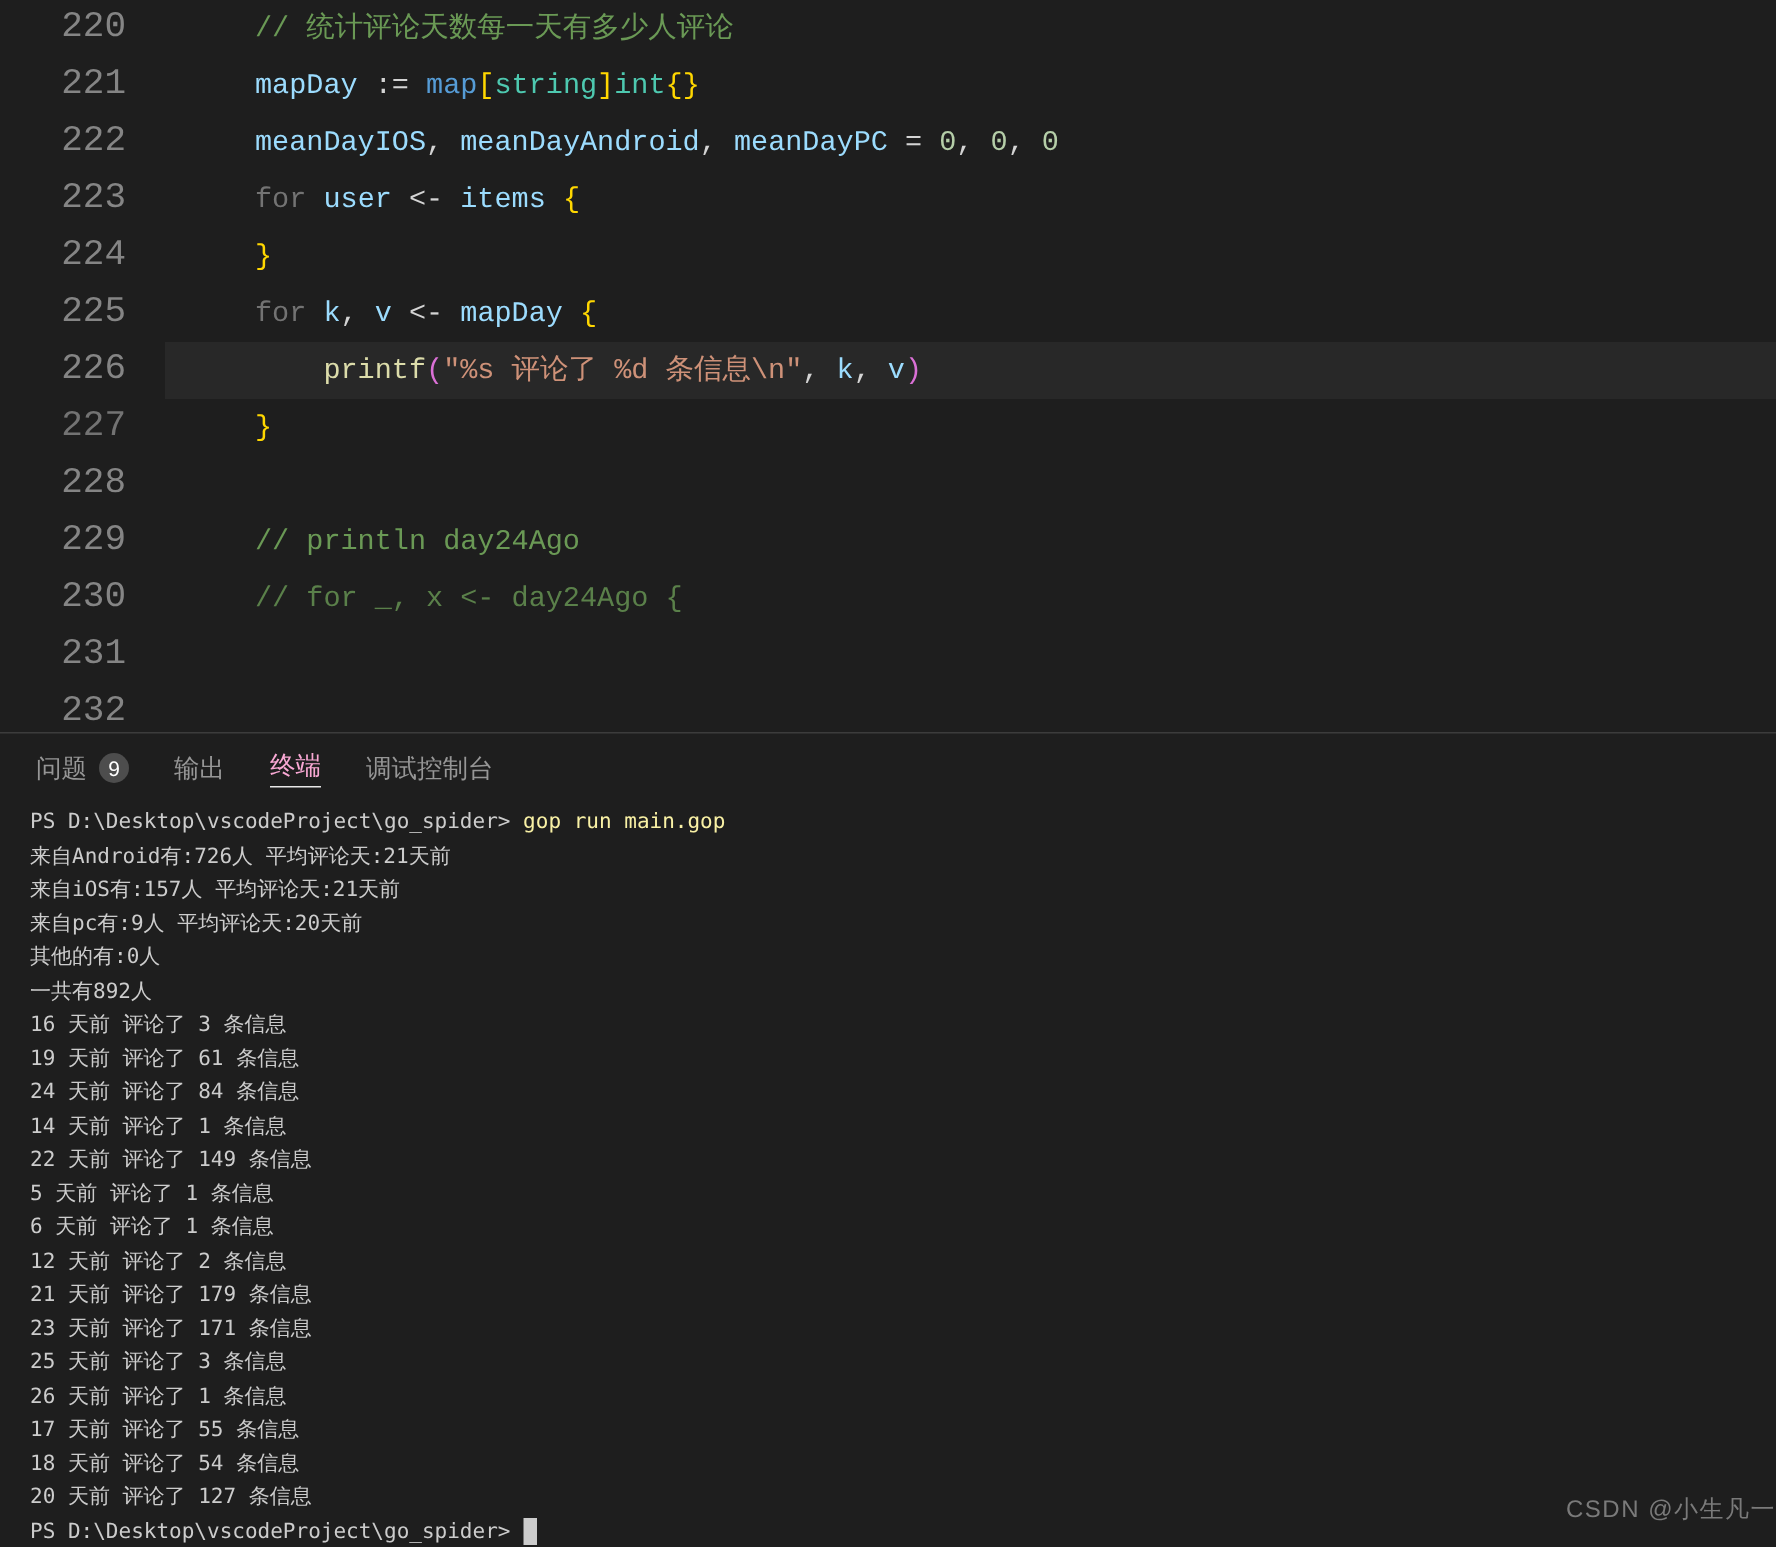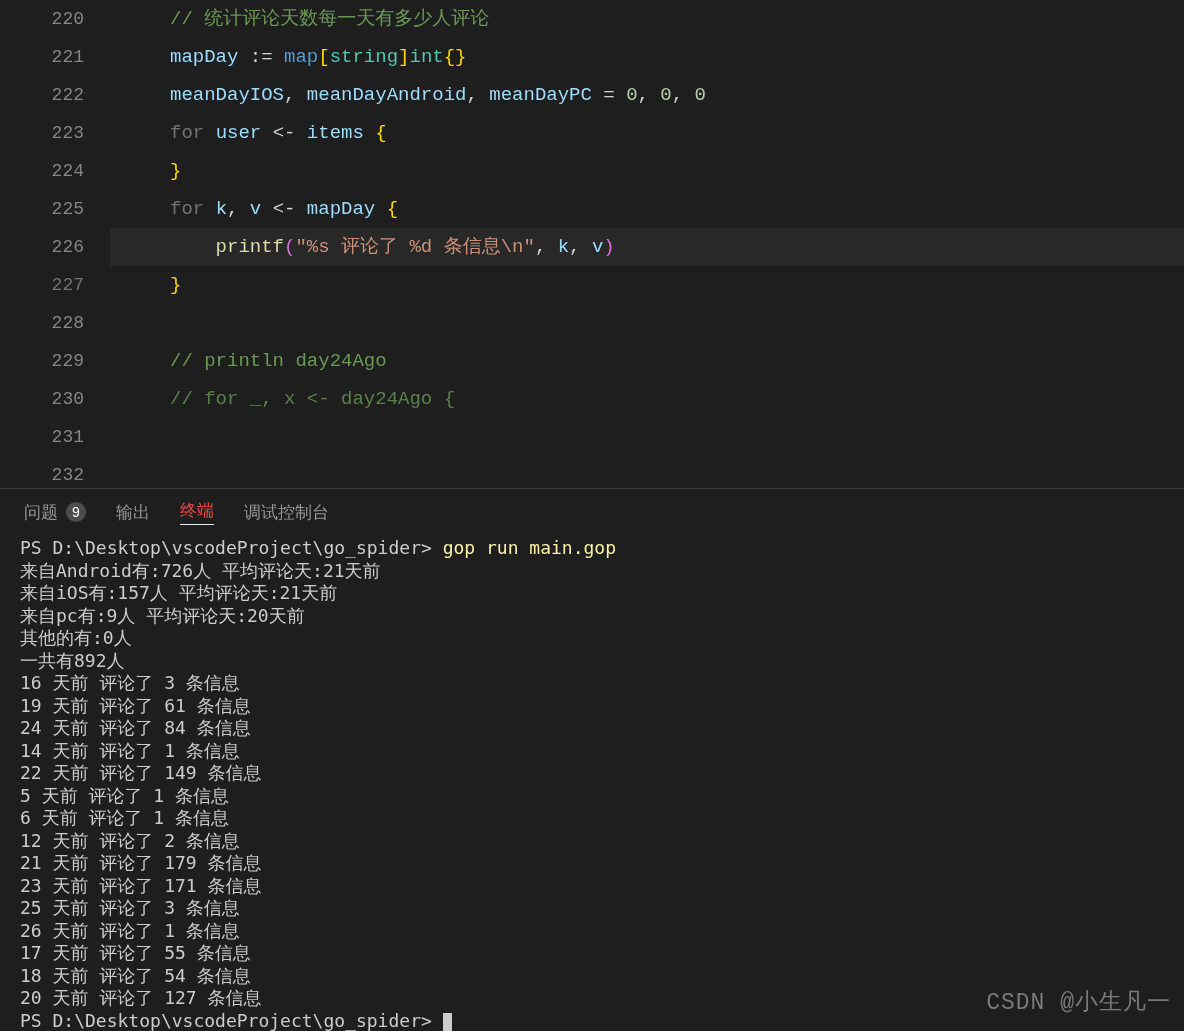--- a/index.html
+++ b/index.html
@@ -16,21 +16,21 @@
     display: flex;
     height: 488px;
     overflow: hidden;
   }
   .gutter {
     width: 110px;
     text-align: right;
     color: #858585;
     padding-right: 26px;
     user-select: none;
-    font-size: 18px;
+    font-size: 24px;
   }
   .gutter div { height: 38px; line-height: 38px; }
   .gutter .current { color: #737373; padding-left: 29px; }
   .code {
     flex: 1;
     font-size: 19px;
     position: relative;
   }
   .code-line {
     height: 38px;
@@ -60,56 +60,56 @@
   .tabs {
     display: flex;
     align-items: center;
     gap: 30px;
     padding: 10px 24px 8px;
     font-size: 17px;
     color: #969696;
     font-family: Liberation Sans, sans-serif;
   }
   .tab { display: flex; align-items: center; gap: 8px; cursor: pointer; }
-  .tab.active { color: #ef4444; border-bottom: 1px solid #e7e7e7; padding-bottom:2px;}
+  .tab.active { color: #f9a8d4; border-bottom: 1px solid #e7e7e7; padding-bottom:2px;}
   .badge {
     background: #4d4d4d;
     color: #fff;
     border-radius: 10px;
     min-width: 20px;
     height: 20px;
     line-height: 20px;
     text-align: center;
     font-size: 14px;
     padding: 0 6px;
   }
   .terminal {
     padding: 4px 20px 0;
-    font-size: 18px;
+    font-size: 14px;
     line-height: 22.5px;
     color: #cccccc;
     font-family: Consolas, "NSimSun", monospace;
     white-space: pre-wrap;
   }
   .term-prompt { color: #cccccc; }
   .term-cmd    { color: #f9f1a5; }
   .cursor {
     display: inline-block;
     width: 9px;
     height: 18px;
     background: #cccccc;
     vertical-align: middle;
   }
   .watermark {
     position: fixed;
-    right: 13px;
+    right: 0;
     bottom: 14px;
     color: #7a7a7a;
-    font-size: 23px;
-    font-family: Liberation Mono, monospace;
+    font-size: 16px;
+    font-family: Liberation Sans, sans-serif;
     letter-spacing: 1px;
   }
 </style>
 </head>
 <body>
 
 <div class="editor">
   <div class="gutter">
     <div>220</div>
     <div>221</div>

